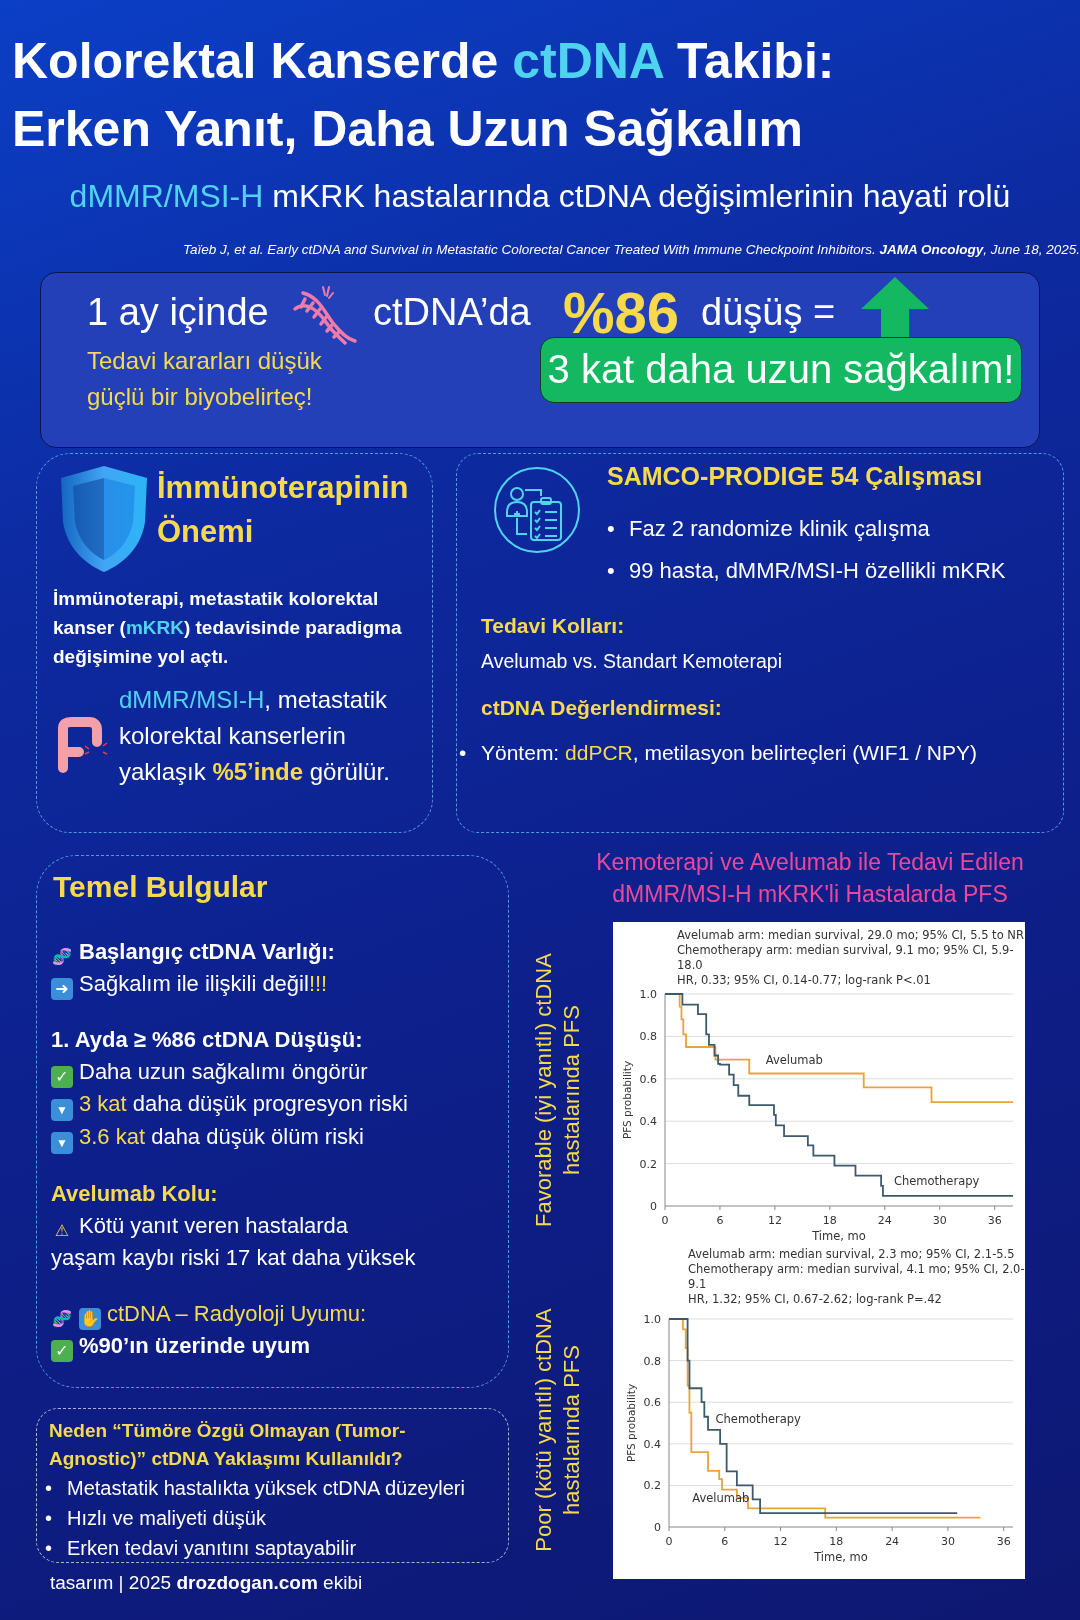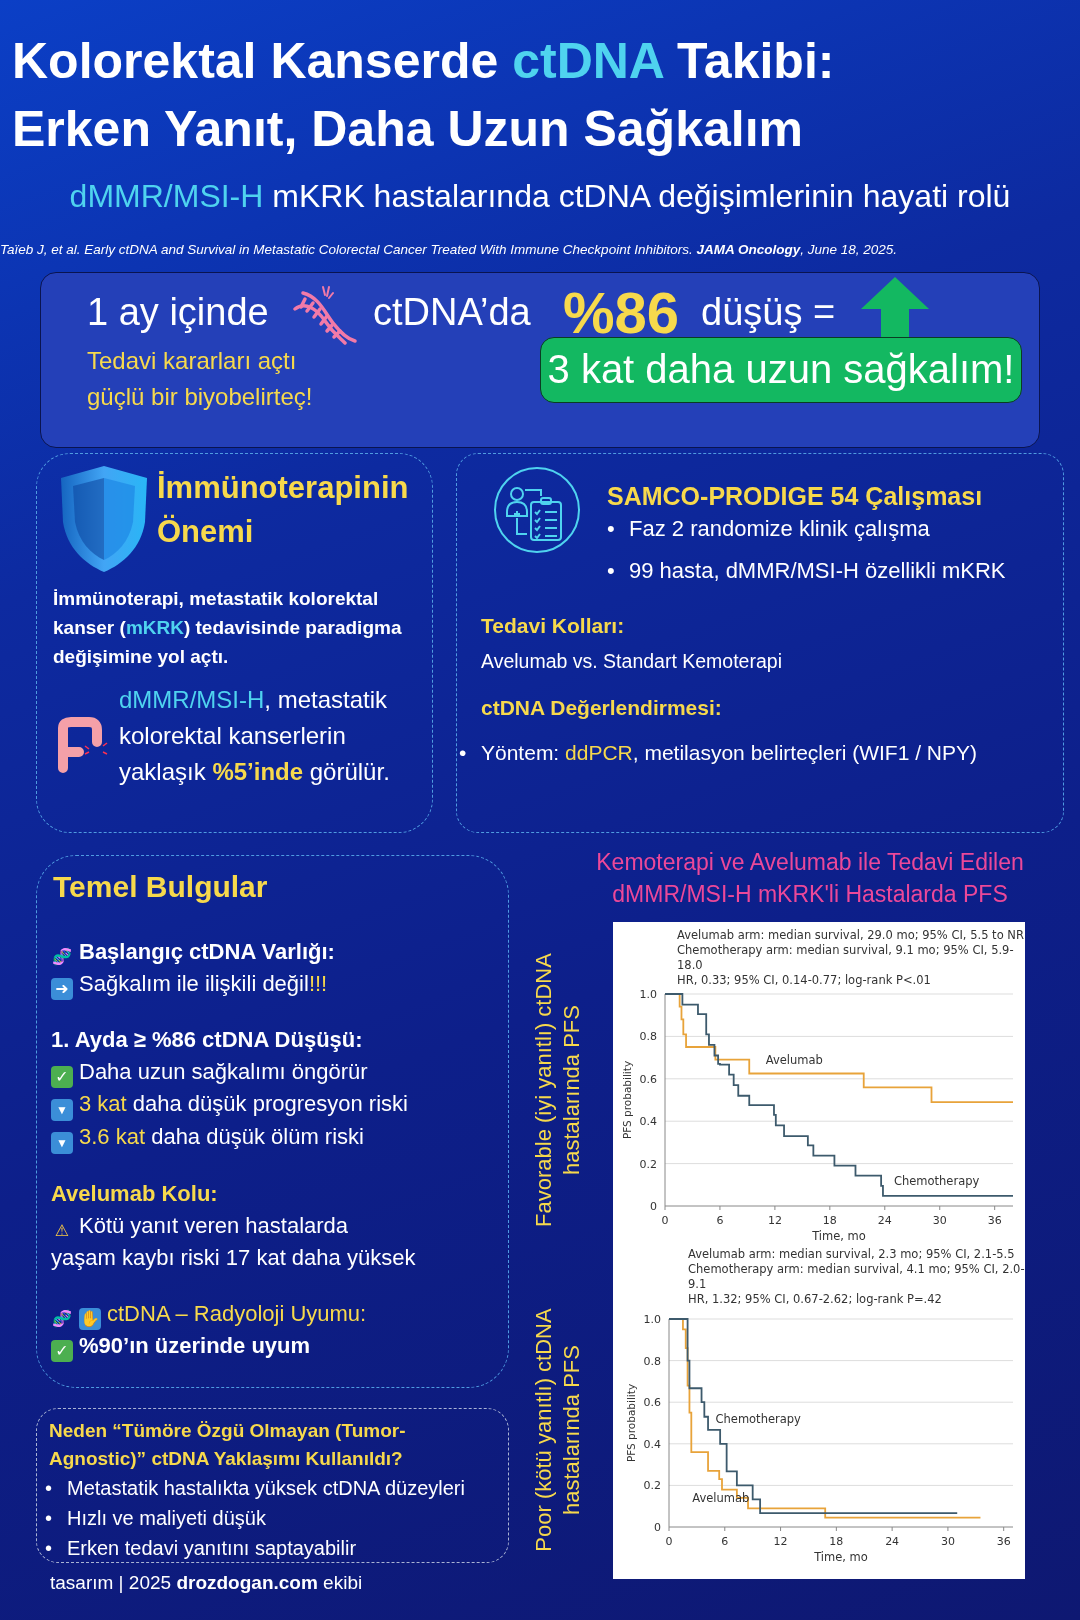--- a/index.html
+++ b/index.html
@@ -4,21 +4,21 @@
 <style>
 *{box-sizing:border-box;margin:0;padding:0}
 html,body{width:1080px;height:1620px;overflow:hidden}
 body{font-family:"Liberation Sans",sans-serif;color:#fff;
  background:linear-gradient(160deg,#0b3fc6 0%,#0d2aa0 30%,#0d1f8a 60%,#0e1872 100%);position:relative}
 .abs{position:absolute}
 .title{left:12px;width:1080px;font-weight:bold;font-size:50px;line-height:62px}
 .cyan{color:#4fd3ef}
 .yellow{color:#f7d94c}
 .subtitle{top:178px;left:0;width:1080px;text-align:center;font-size:32px}
-.citation{top:242px;left:0;width:1080px;text-align:left;font-size:13.5px;font-style:italic}
+.citation{top:242px;left:0;width:1080px;text-align:right;font-size:13.5px;font-style:italic}
 .hero{top:272px;left:40px;width:1000px;height:176px;background:#2440b8;border:1.5px solid #0a1450;border-radius:16px}
 .hero .l1{left:46px;top:18px;font-size:38px}
 .hero .dna{left:248px;top:6px;width:72px;height:66px}
 .hero .l2{left:332px;top:18px;font-size:38px}
 .hero .pct{left:522px;top:6px;font-size:58px;font-weight:bold;color:#f7d94c}
 .hero .l3{left:660px;top:18px;font-size:38px}
 .hero .sub{left:46px;top:70px;font-size:24px;line-height:36px;color:#f7d94c}
 .hero .arrow{left:820px;top:4px;width:68px;height:62px}
 .hero .green{left:499px;top:64px;width:482px;height:66px;background:#13b861;border:1.5px solid #0a3d22;border-radius:14px;font-size:40px;text-align:center;line-height:62px}
 .card{border:1.5px dashed #4f9be0;border-radius:34px}
@@ -59,21 +59,21 @@
         <line x1="51" y1="52" x2="45" y2="58"></line>
    <line x1="34" y1="8" x2="36" y2="16" stroke-width="2"></line>
         <line x1="40" y1="8" x2="38" y2="17" stroke-width="2"></line>
         <line x1="44" y1="14" x2="40" y2="19" stroke-width="2"></line>
   </g>
     </svg>
  <div class="abs l2">ctDNA’da</div>
  <div class="abs pct">%86</div>
  <div class="abs l3">düşüş =</div>
  <div class="abs sub">
-      <div>Tedavi kararları açtı</div>
+      <div>Tedavi kararları düşük</div>
       <div>güçlü bir biyobelirteç!</div>
     </div>
  <svg class="abs arrow" viewBox="0 0 68 62">
       <polygon points="34,0 68,32 48,32 48,62 20,62 20,32 0,32" fill="#13b861"></polygon>
     </svg>
  <div class="abs green">3 kat daha uzun sağkalım!</div>
 </div>
 
 <div class="abs card c1">
  <svg class="abs" style="left:20px;top:10px;width:94px;height:110px" viewBox="0 0 94 110">
@@ -112,21 +112,21 @@
    <circle cx="24" cy="28" r="6"></circle>
         <path d="M14 46 Q14 36 24 36 Q34 36 34 46 L34 50 L14 50 Z"></path>
         <path d="M21 48 h6 M24 45 v6"></path>
    <path d="M32 24 h16 v6"></path>
         <path d="M24 52 v16 h10"></path>
    <rect x="38" y="36" width="30" height="38" rx="3"></rect>
         <rect x="48" y="32" width="10" height="6" rx="2"></rect>
    <path d="M42 46 l2 2 3-4 M42 54 l2 2 3-4 M42 62 l2 2 3-4 M42 70 l2 2 3-4 M52 46 h12 M52 54 h12 M52 62 h12 M52 70 h12"></path>
       </g>
     </svg>
- <div class="abs h-yel" style="left:150px;top:28px;font-size:25px">SAMCO-PRODIGE 54 Çalışması</div>
+ <div class="abs h-yel" style="left:150px;top:8px;font-size:25px">SAMCO-PRODIGE 54 Çalışması</div>
  <ul class="abs b" style="left:150px;top:54px;font-size:22px;line-height:42px">
   <li>Faz 2 randomize klinik çalışma</li>
   <li>99 hasta, dMMR/MSI-H özellikli mKRK</li>
     </ul>
  <div class="abs h-yel" style="left:24px;top:160px;font-size:21px">Tedavi Kolları:</div>
  <div class="abs" style="left:24px;top:196px;font-size:19.5px">Avelumab vs. Standart Kemoterapi</div>
  <div class="abs h-yel" style="left:24px;top:242px;font-size:21px">ctDNA Değerlendirmesi:</div>
  <ul class="abs b" style="left:2px;top:278px;width:604px;font-size:19.5px;line-height:42px">
   <li style="font-size:21px"><span>Yöntem: </span><span class="yellow">ddPCR</span><span>, metilasyon belirteçleri (WIF1 / NPY)</span></li>
     </ul>

